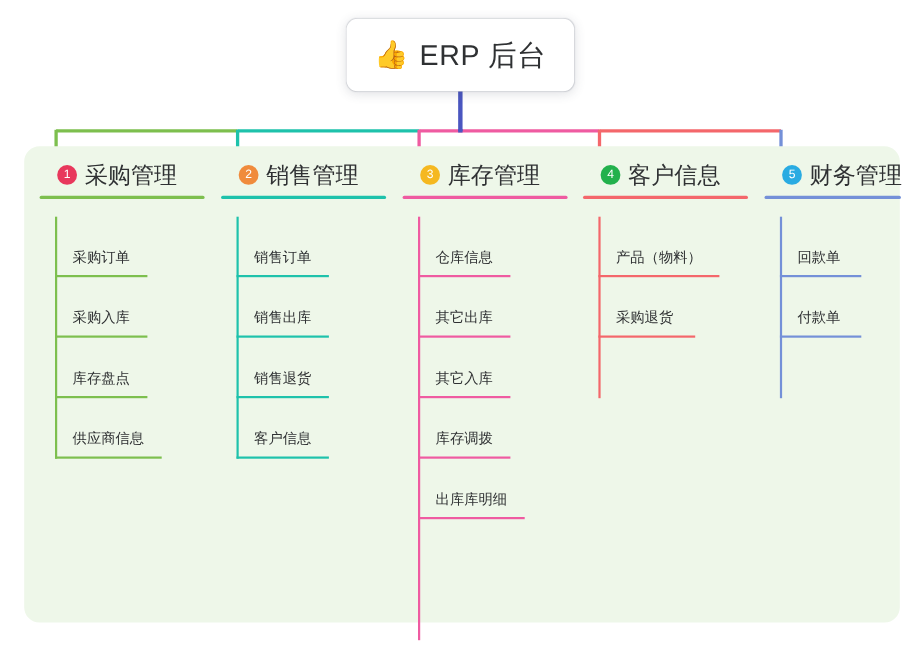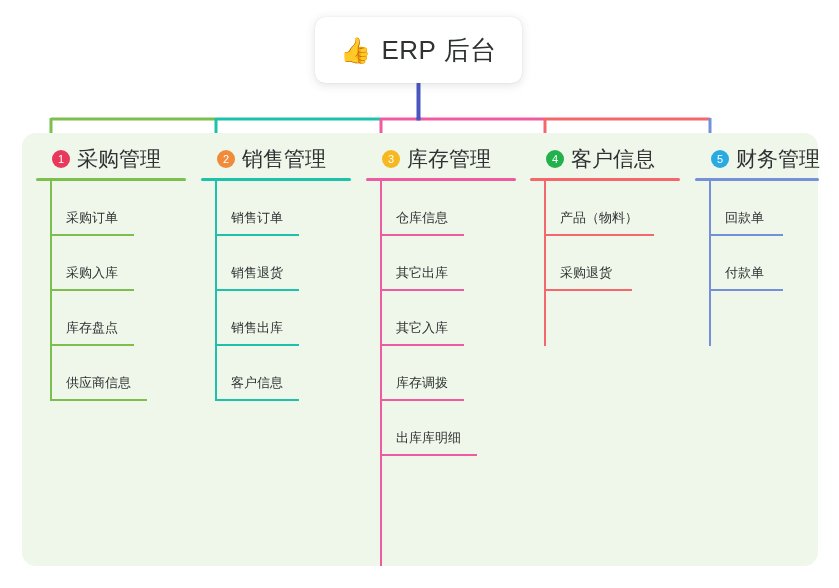--- a/index.html
+++ b/index.html
@@ -100,21 +100,21 @@
     white-space: nowrap;
   }
   .head-rule {
     height: 3px;
     border-radius: 2px;
     margin-top: 6px;
   }
 
   .items {
     position: relative;
-    margin-top: 0;
+    margin-top: 16px;
   }
   .spine {
     position: absolute;
     left: 14px;
     top: 0;
     width: 2px;
   }
   .item {
     position: relative;
     height: 55px;
@@ -194,25 +194,25 @@
           <span class="col-title">销售管理</span>
         </div>
         <div class="head-rule" style="background: rgb(30, 194, 171); width: 150px;"></div>
         <div class="items">
           <div class="spine" style="background: rgb(30, 194, 171); height: 220px;"></div>
           <div class="item">
             <span class="item-label">销售订单</span>
             <div class="item-rule" style="background: rgb(30, 194, 171); width: 84px;"></div>
           </div>
           <div class="item">
+            <span class="item-label">销售出库</span>
+            <div class="item-rule" style="background: rgb(30, 194, 171); width: 84px;"></div>
+          </div>
+          <div class="item">
             <span class="item-label">销售退货</span>
-            <div class="item-rule" style="background: rgb(30, 194, 171); width: 84px;"></div>
-          </div>
-          <div class="item">
-            <span class="item-label">销售出库</span>
             <div class="item-rule" style="background: rgb(30, 194, 171); width: 84px;"></div>
           </div>
           <div class="item">
             <span class="item-label">客户信息</span>
             <div class="item-rule" style="background: rgb(30, 194, 171); width: 84px;"></div>
           </div>
         </div>
       </div>
       <div class="column" style="left: 366px; width: 150px;">
         <div class="col-head">

